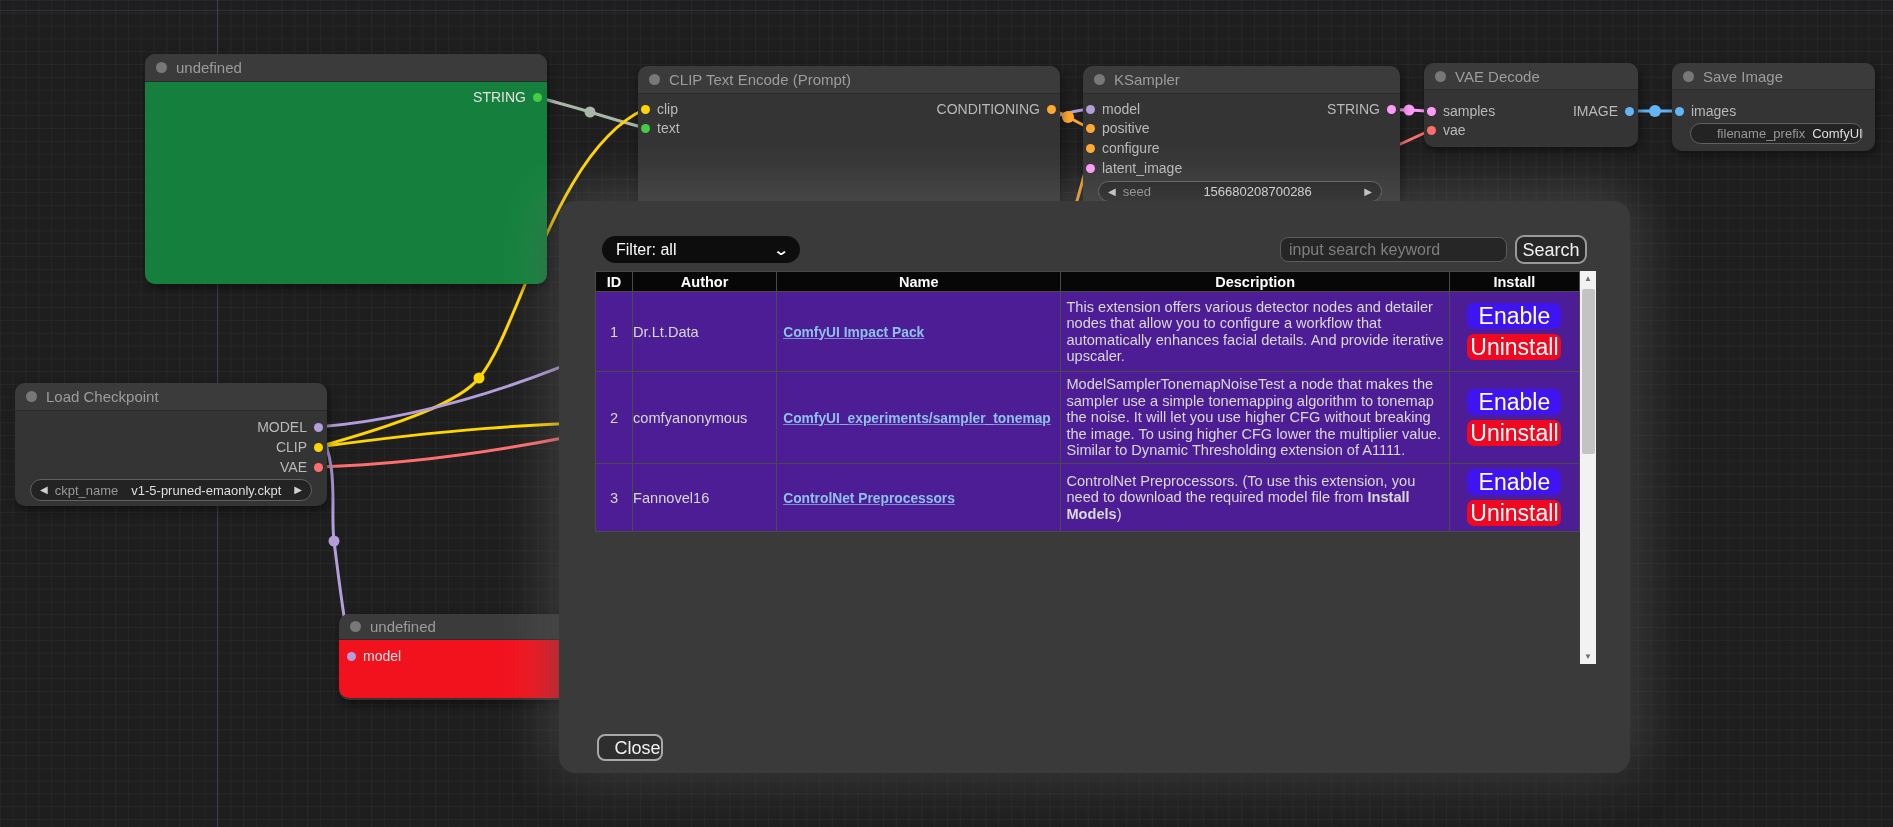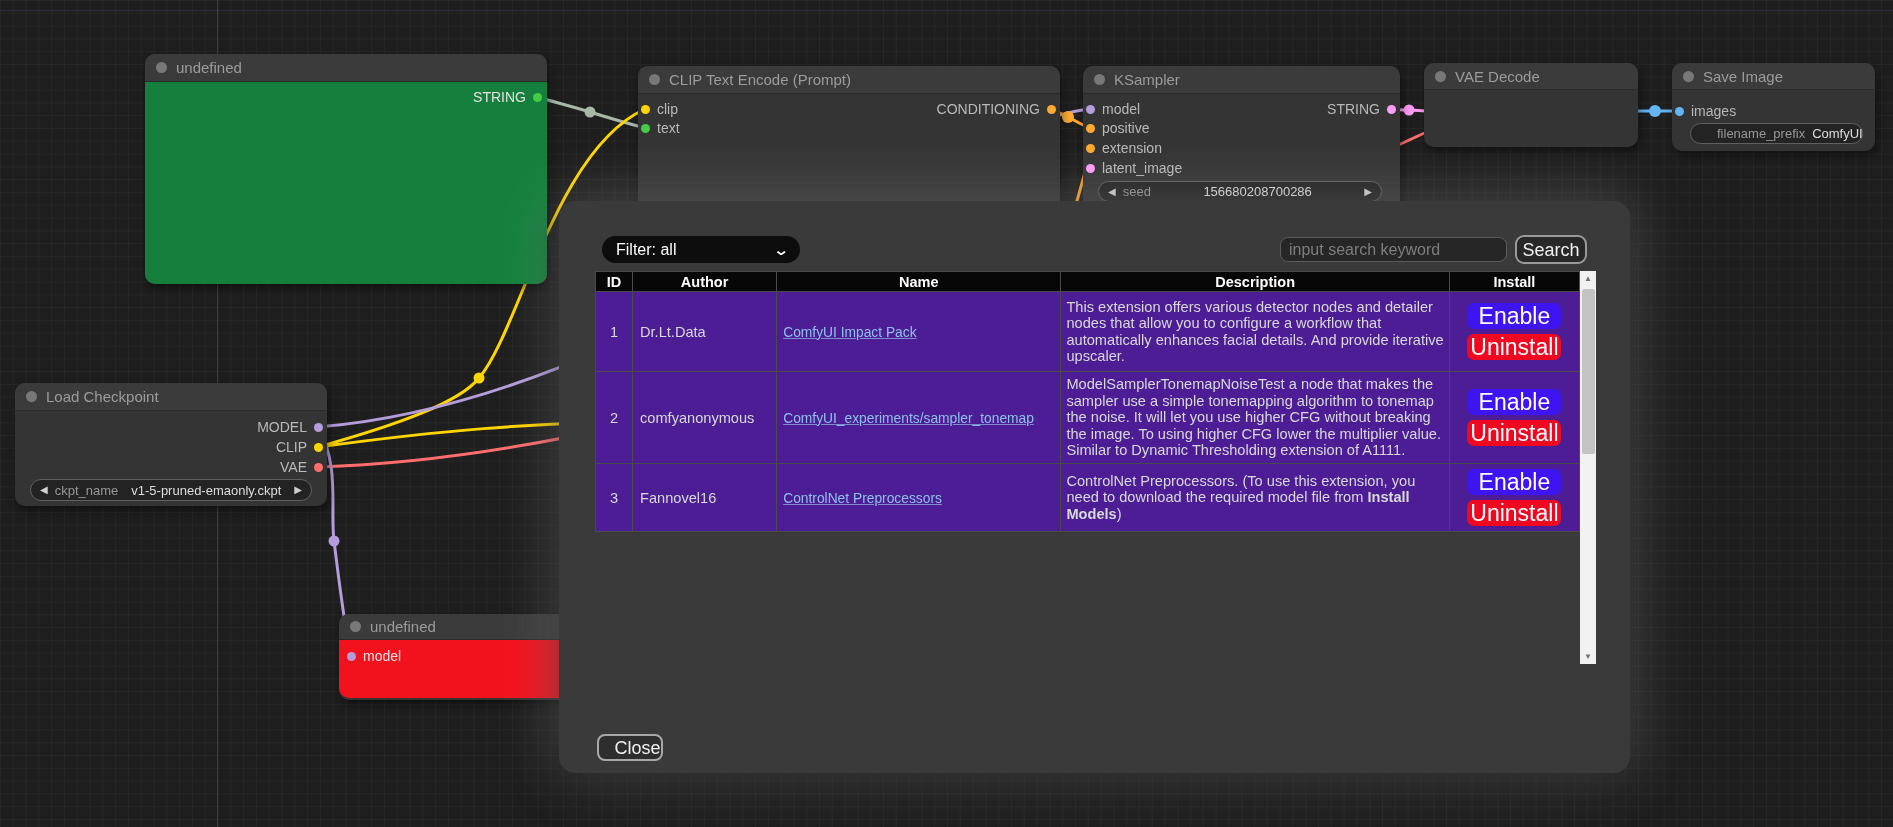--- a/index.html
+++ b/index.html
@@ -50,23 +50,23 @@
                   border:1px solid #5b5b5b; border-radius:8px; color:#e8e8e8; font-size:16px; padding:0 8px; }
   .search-input::placeholder { color:#7e7e7e; }
   .search-btn { position:absolute; left:956px; top:34px; width:72px; height:29px; background:#282828;
                 border:2px solid #9a9a9a; border-radius:9px; color:#f0f0f0; font-size:18px; cursor:pointer;
                 font-family:inherit; line-height:1; }
   .tbl-wrap { position:absolute; left:36px; top:70px; }
   table { border-collapse:collapse; table-layout:fixed; width:985px; }
   th { background:#070707; color:#fff; font-size:14.5px; font-weight:bold; height:20px; border:1px solid #4a4a4a; }
   td { background:#4c1d95; color:#d9d9d9; border:1px solid #4a4a4a; font-size:14.6px; vertical-align:middle; }
   td.c-id { text-align:center; }
-  td.c-author { padding-left:7px; }
+  td.c-author { }
   td.c-name { padding-left:6px; overflow:hidden; white-space:nowrap; }
-  td.c-name a { color:#8ec1ea; font-weight:normal; font-size:13.8px; text-decoration:underline; text-decoration-color:#7d8fd0; }
+  td.c-name a { color:#8ec1ea; font-weight:bold; font-size:13.8px; text-decoration:underline; text-decoration-color:#7d8fd0; }
   td.c-desc { padding:3px 5px; line-height:16.4px; font-size:14.6px; }
   td.c-install { text-align:center; }
   .inst-btn { display:block; width:94px; height:26px; margin:5px auto; border:none; border-radius:7px;
               color:#fff; font-size:23px; cursor:pointer; font-family:inherit; line-height:1; }
   .scrollbar { position:absolute; left:1021px; top:70px; width:16px; height:393px; background:#f2f2f2; }
   .sb-arrow { position:absolute; left:0; width:16px; height:15px; background:#f2f2f2; color:#6f6f6f; font-size:8px;
               display:flex; align-items:center; justify-content:center; cursor:pointer; }
   .sb-up { top:0; } .sb-down { bottom:0; }
   .sb-thumb { position:absolute; left:1.5px; top:18px; width:13px; height:165px; background:#c3c3c3; border-radius:2px; cursor:grab; }
   .close-btn { position:absolute; left:38px; top:533px; width:66px; height:27px; background:#2e2e2e;
@@ -142,21 +142,21 @@
     <div class="port" style="top:15px; left:3px;">
       <span class="pdot" style="background: rgb(179, 157, 219);"></span>
       <span>model</span>
     </div>
     <div class="port" style="top:34px; left:3px;">
       <span class="pdot" style="background: rgb(255, 169, 49);"></span>
       <span>positive</span>
     </div>
     <div class="port" style="top:54px; left:3px;">
       <span class="pdot" style="background: rgb(255, 169, 49);"></span>
-      <span>extension</span>
+      <span>configure</span>
     </div>
     <div class="port" style="top:74px; left:3px;">
       <span class="pdot" style="background: rgb(255, 156, 249);"></span>
       <span>latent_image</span>
     </div>
     <div class="port out" style="top:15px; right:4px;">
       <span>STRING</span>
       <span class="pdot" style="background: rgb(255, 156, 249);"></span>
     </div>
     <div class="widget" style="left:15px; right:18px; top:87px;">
@@ -165,20 +165,34 @@
       <span class="wval">156680208700286</span>
       <span class="arrow">▶</span>
     </div>
   </div>
 </div>
 
 <div class="node" style="left:1424px; top:63px; width:214px; height:84px;">
   <div class="node-header" style="height:27px;">
     <span class="hdr-dot"></span>
     <span class="node-title">VAE Decode</span>
+  </div>
+  <div class="node-body">
+    <div class="port" style="top:21px; left:3px;">
+      <span class="pdot" style="background: rgb(255, 156, 249);"></span>
+      <span>samples</span>
+    </div>
+    <div class="port" style="top:40px; left:3px;">
+      <span class="pdot" style="background: rgb(255, 110, 110);"></span>
+      <span>vae</span>
+    </div>
+    <div class="port out" style="top:21px; right:4px;">
+      <span>IMAGE</span>
+      <span class="pdot" style="background: rgb(100, 181, 246);"></span>
+    </div>
   </div>
 </div>
 
 <div class="node" style="left:1672px; top:63px; width:203px; height:88px;">
   <div class="node-header" style="height:27px;">
     <span class="hdr-dot"></span>
     <span class="node-title">Save Image</span>
   </div>
   <div class="node-body">
     <div class="port" style="top:21px; left:3px;">

